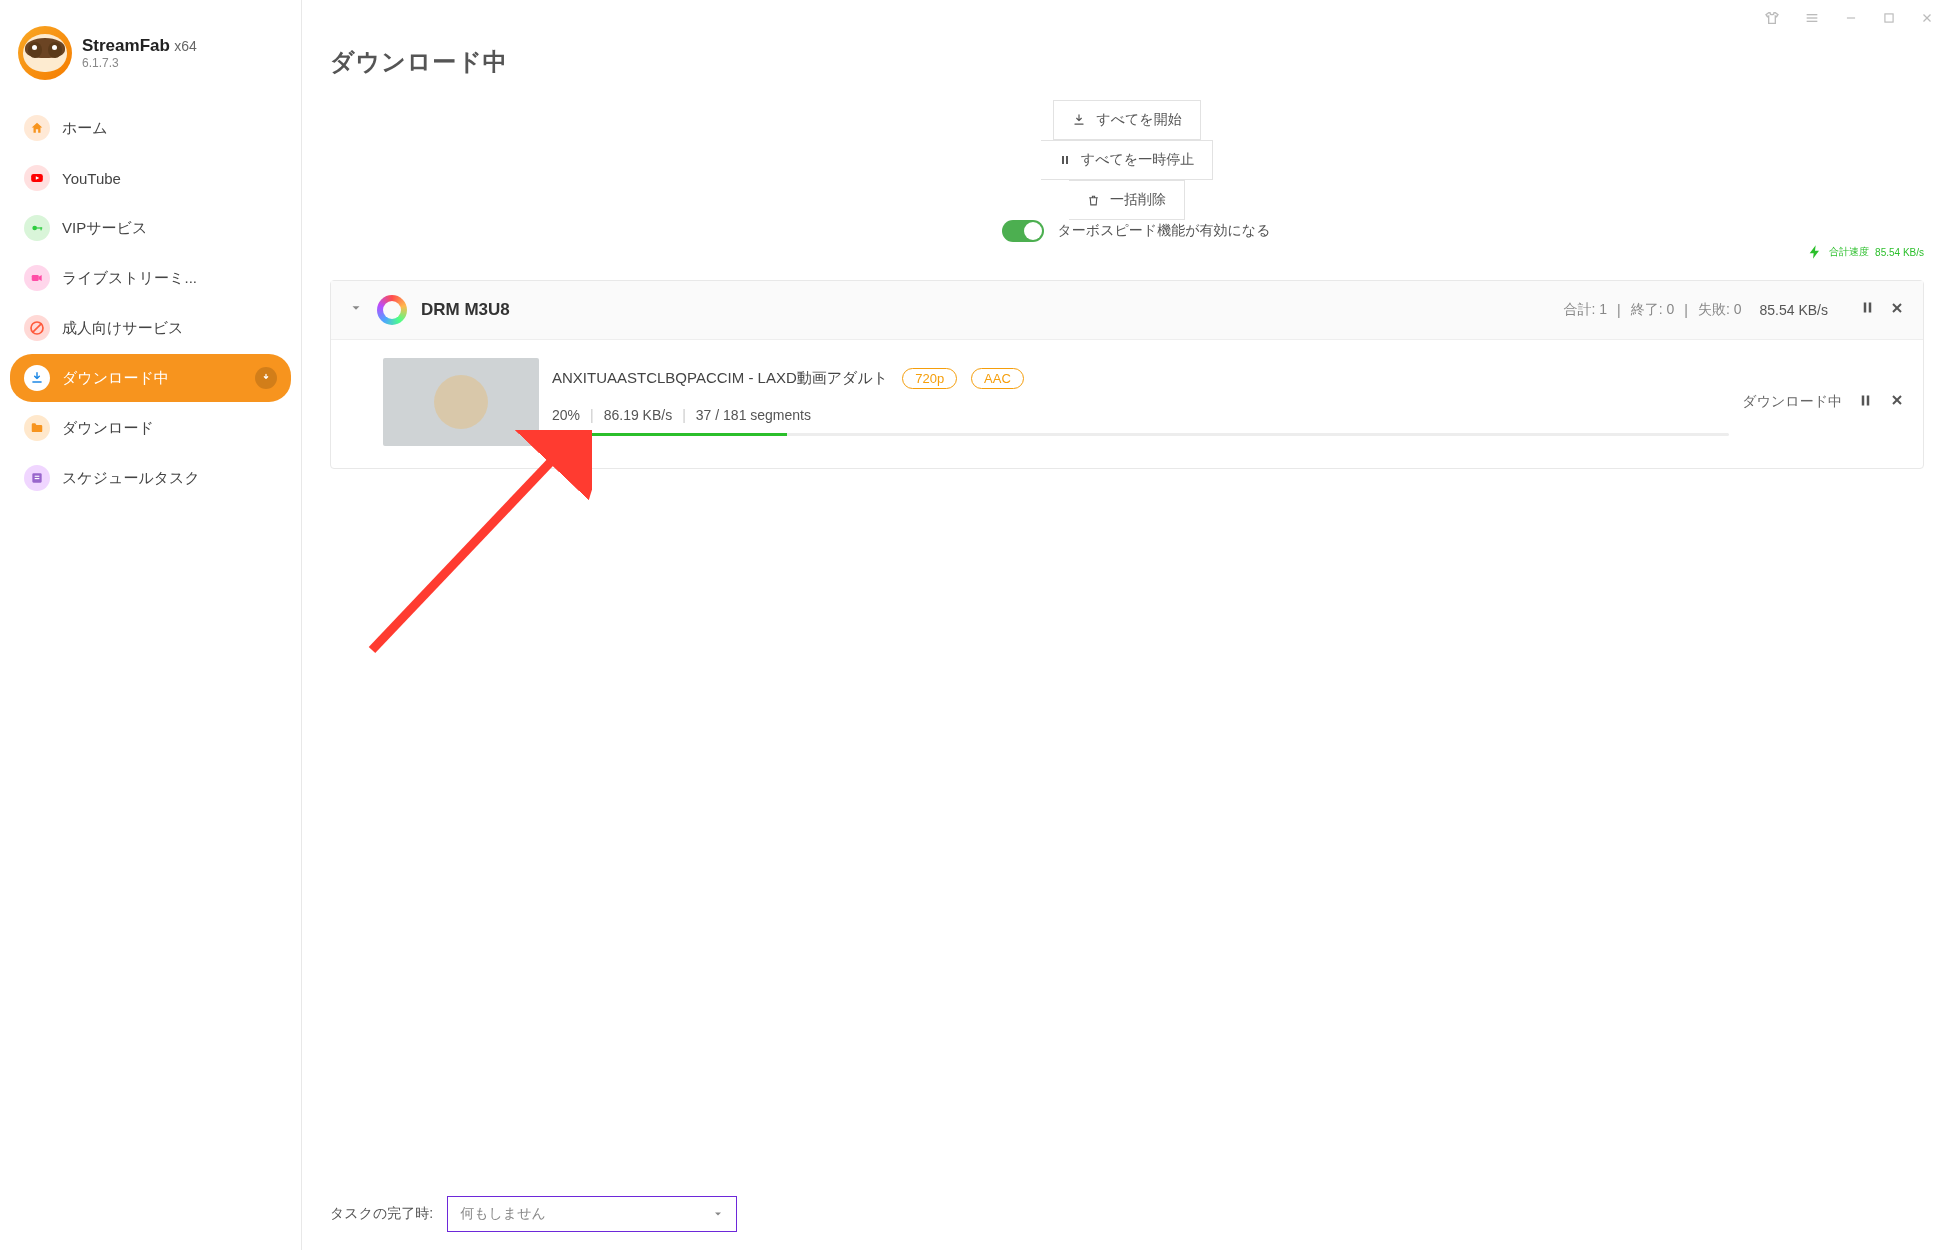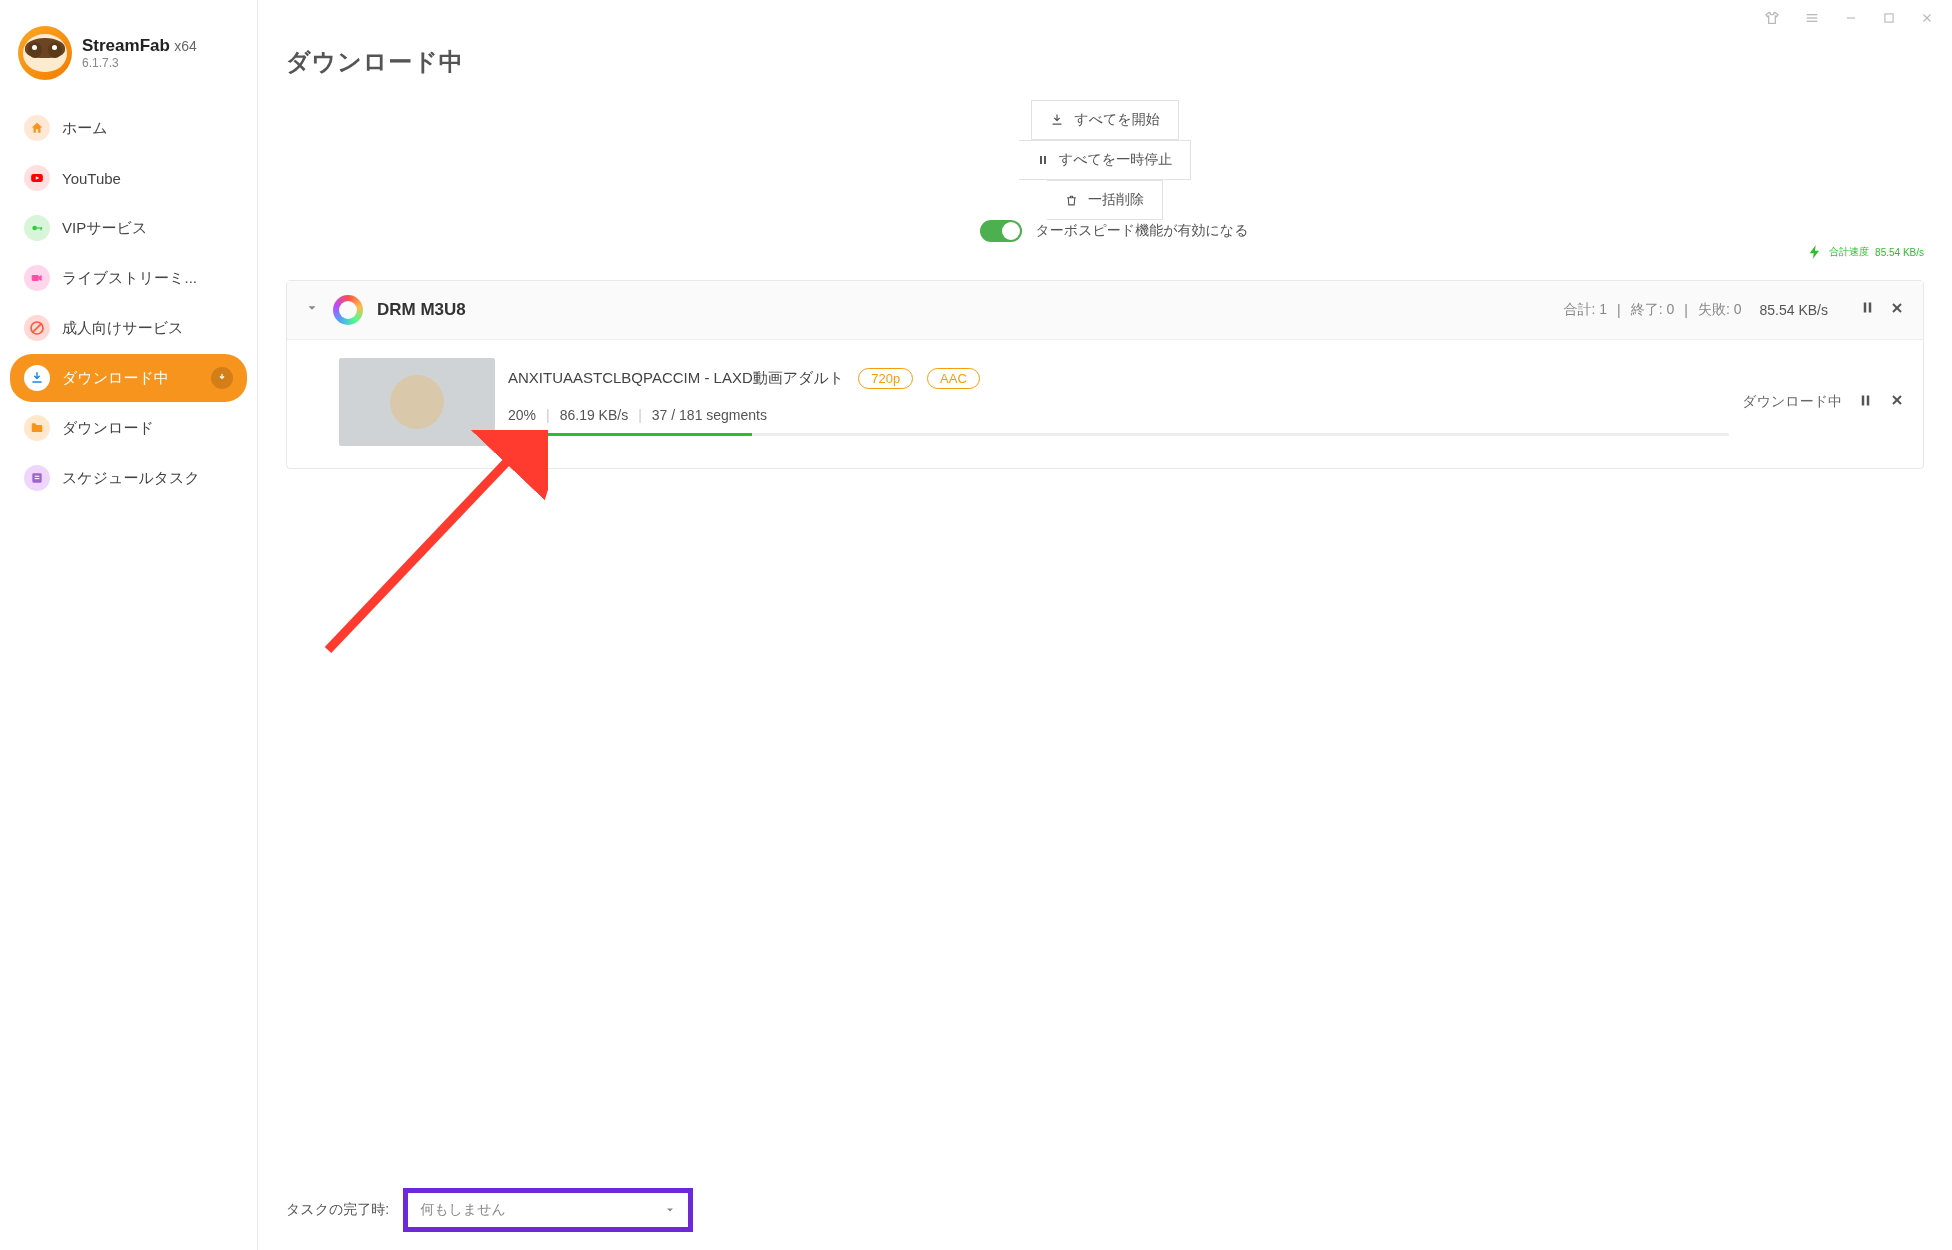--- a/index.html
+++ b/index.html
@@ -1,20 +1,20 @@
 <!DOCTYPE html>
 <html><head>
   <meta charset="utf-8">
   <style>
     * { margin: 0; padding: 0; box-sizing: border-box; }
     body { font-family: "Segoe UI", "Meiryo", sans-serif; background: #fff; color: #333; height: 100vh; overflow: hidden; }
     .app { display: flex; height: 100vh; }
 
     
-    .sidebar { width: 258px; background: #fff; border-right: 1px solid #e8e8e8; padding-top: 18px; display: flex; flex-direction: column; }
+    .sidebar { width: 302px; background: #fff; border-right: 1px solid #e8e8e8; padding-top: 18px; display: flex; flex-direction: column; }
     .logo-row { display: flex; align-items: center; gap: 10px; padding: 8px 18px 24px 18px; }
     .logo-circle { width: 54px; height: 54px; border-radius: 50%; background: linear-gradient(135deg,#f9a825,#f57c00); position: relative; flex-shrink:0; display:flex; align-items:center; justify-content:center; }
     .logo-inner { width: 44px; height: 38px; border-radius: 50% 50% 48% 48%; background: #fdebd0; position: relative; }
     .logo-eye { position:absolute; width:14px; height:16px; border-radius:50%; background:#5b3a1a; top:8px;}
     .logo-eye.l{left:5px;} .logo-eye.r{right:5px;}
     .logo-eye::after{content:"";position:absolute;width:5px;height:5px;background:#fff;border-radius:50%;top:3px;left:4px;}
     .logo-mask{position:absolute;top:4px;left:2px;right:2px;height:20px;background:#6b4423;border-radius:50% 50% 40% 40%;}
     .logo-text { display:flex; flex-direction:column; }
     .logo-name { font-weight:700; font-size:17px; color:#222;}
     .logo-sub { font-size:12px; color:#888; }
@@ -82,21 +82,21 @@
     .divv { color:#ccc; }
     .progress { height:3px; background:#ededed; margin-top:10px; border-radius:2px; overflow:hidden; }
     .progress .bar { height:100%; width:20%; background:#2bbf2b; }
     .task-right { display:flex; align-items:center; gap:16px; color:#555; white-space:nowrap; }
     .task-status { font-size:14px; color:#666; }
     .rctrl { cursor:pointer; color:#555; }
 
     .arrow-annot { position:absolute; left:60px; top:150px; width:230px; height:230px; pointer-events:none; }
 
     .footer-row { display:flex; align-items:center; gap:14px; padding:12px 28px 18px 28px; border-top:0; font-size:14px; color:#555; }
-    .select { border:5px solid #6d28d9; padding:8px 12px; min-width:290px; display:flex; justify-content:space-between; align-items:center; color:#888; cursor:pointer; background:#fff; }
+    .select { border:1px solid #6d28d9; padding:8px 12px; min-width:290px; display:flex; justify-content:space-between; align-items:center; color:#888; cursor:pointer; background:#fff; }
   </style>
 </head>
 <body>
 
 <div class="app">
 
   <aside class="sidebar">
     <div class="logo-row">
       <div class="logo-circle">
         <div class="logo-inner">

